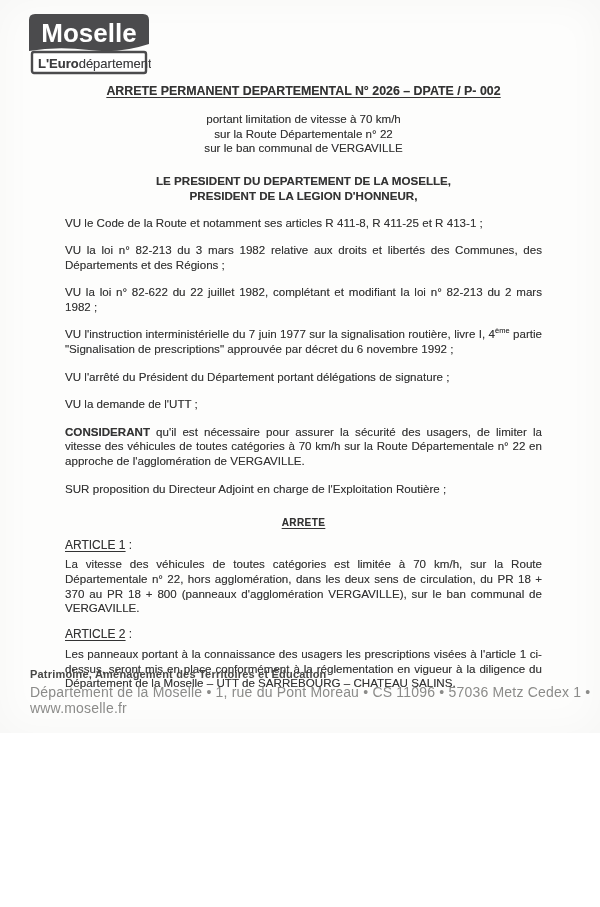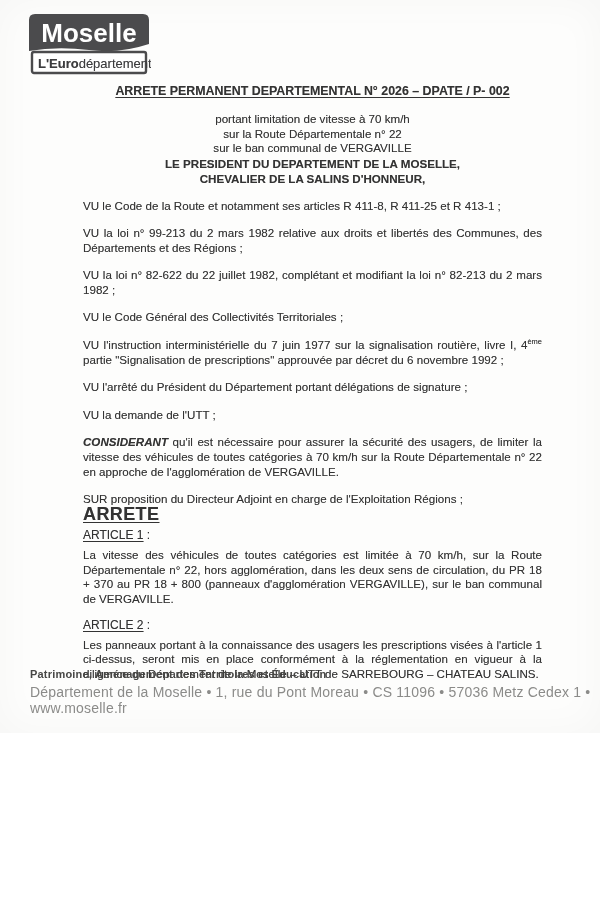--- a/index.html
+++ b/index.html
@@ -14,49 +14,50 @@
     box-shadow: inset 0 0 40px rgba(0,0,0,0.03);
     text-shadow: 0 0 0.5px rgba(60,60,60,0.45);
   }
 
   
   .logo { position: absolute; top: 13px; left: 27px; width: 124px; height: 64px; }
 
   
   .content {
     position: absolute;
-    left: 83px;
+    left: 65px;
     right: 58px;
     top: 0;
     font-size: 11.6px;
     line-height: 14.6px;
   }
   .doc-title {
     margin-top: 84px;
     text-align: center;
     font-weight: bold;
     font-size: 12.4px;
     line-height: 15px;
     text-decoration: underline;
     text-underline-offset: 2px;
   }
   .subtitle { margin-top: 13px; text-align: center; }
   .subtitle div { line-height: 14.5px; }
-  .president { text-align: center; font-weight: bold; }
+  .president { margin-top: 17px; text-align: center; font-weight: bold; }
   .president div { line-height: 15px; }
 
   .para { margin: 13px 0 0 0; text-align: justify; }
   .para.single { text-align: left; }
-  .lead-bold { font-weight: bold; font-style: italic; }
+  .lead-bold { font-weight: bold; }
   sup { font-size: 7.5px; line-height: 0; vertical-align: super; }
 
   .arrete-heading {
-    text-align: left;
+    margin-top: 20px;
+    text-align: center;
     font-weight: bold;
-    font-size: 18px;
+    font-size: 10px;
     text-decoration: underline;
     text-underline-offset: 2px;
     letter-spacing: 0.4px;
   }
 
   .article-heading { margin-top: 7px; font-weight: normal; font-size: 12px; }
   .article-heading .u { text-decoration: underline; text-underline-offset: 2px; }
   .article-body { margin-top: 5px; text-align: justify; }
 
   .continuation {
@@ -92,36 +93,35 @@
     <div class="doc-title">ARRETE PERMANENT DEPARTEMENTAL N° 2026 – DPATE / P- 002</div>
 
     <div class="subtitle">
       <div>portant limitation de vitesse à 70 km/h</div>
       <div>sur la Route Départementale n° 22</div>
       <div>sur le ban communal de VERGAVILLE</div>
     </div>
 
     <div class="president">
       <div>LE PRESIDENT DU DEPARTEMENT DE LA MOSELLE,</div>
-      <div>CHEVALIER DE LA SALINS D'HONNEUR,</div>
+      <div>PRESIDENT DE LA LEGION D'HONNEUR,</div>
     </div>
 
     <p class="para single">VU le Code de la Route et notamment ses articles R 411-8, R 411-25 et R 413-1 ;</p>
-    <p class="para">VU la loi n° 99-213 du 2 mars 1982 relative aux droits et libertés des Communes, des Départements et des Régions ;</p>
+    <p class="para">VU la loi n° 82-213 du 3 mars 1982 relative aux droits et libertés des Communes, des Départements et des Régions ;</p>
     <p class="para">VU la loi n° 82-622 du 22 juillet 1982, complétant et modifiant la loi n° 82-213 du 2 mars 1982 ;</p>
-    <p class="para single">VU le Code Général des Collectivités Territoriales ;</p>
 
     <p class="para"><span>VU l'instruction interministérielle du 7 juin 1977 sur la signalisation routière, livre I, 4</span><sup>ème</sup><span> partie "Signalisation de prescriptions" approuvée par décret du 6 novembre 1992 ;</span></p>
 
     <p class="para single">VU l'arrêté du Président du Département portant délégations de signature ;</p>
     <p class="para single">VU la demande de l'UTT ;</p>
 
     <p class="para"><span class="lead-bold">CONSIDERANT</span><span> qu'il est nécessaire pour assurer la sécurité des usagers, de limiter la vitesse des véhicules de toutes catégories à 70 km/h sur la Route Départementale n° 22 en approche de l'agglomération de VERGAVILLE.</span></p>
 
-    <p class="para single">SUR proposition du Directeur Adjoint en charge de l'Exploitation Régions ;</p>
+    <p class="para single">SUR proposition du Directeur Adjoint en charge de l'Exploitation Routière ;</p>
 
     <div class="arrete-heading">ARRETE</div>
 
     <div class="article-heading"><span class="u">ARTICLE 1</span><span> :</span></div>
     <p class="article-body">La vitesse des véhicules de toutes catégories est limitée à 70 km/h, sur la Route Départementale n° 22, hors agglomération, dans les deux sens de circulation, du PR 18 + 370 au PR 18 + 800 (panneaux d'agglomération VERGAVILLE), sur le ban communal de VERGAVILLE.</p>
 
     <div class="article-heading"><span class="u">ARTICLE 2</span><span> :</span></div>
     <p class="article-body">Les panneaux portant à la connaissance des usagers les prescriptions visées à l'article 1 ci-dessus, seront mis en place conformément à la réglementation en vigueur à la diligence du Département de la Moselle – UTT de SARREBOURG – CHATEAU SALINS.</p>
 
   </div>

